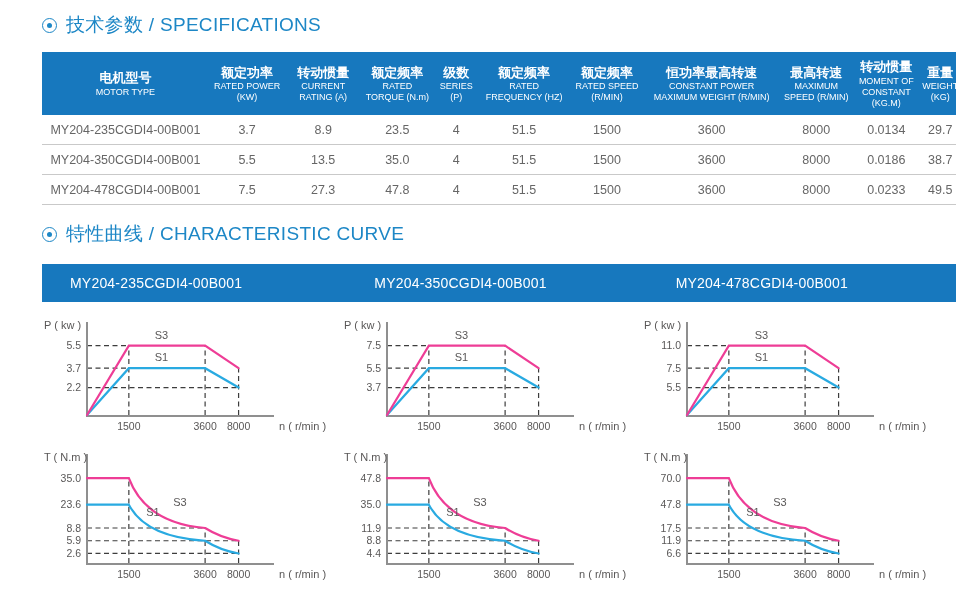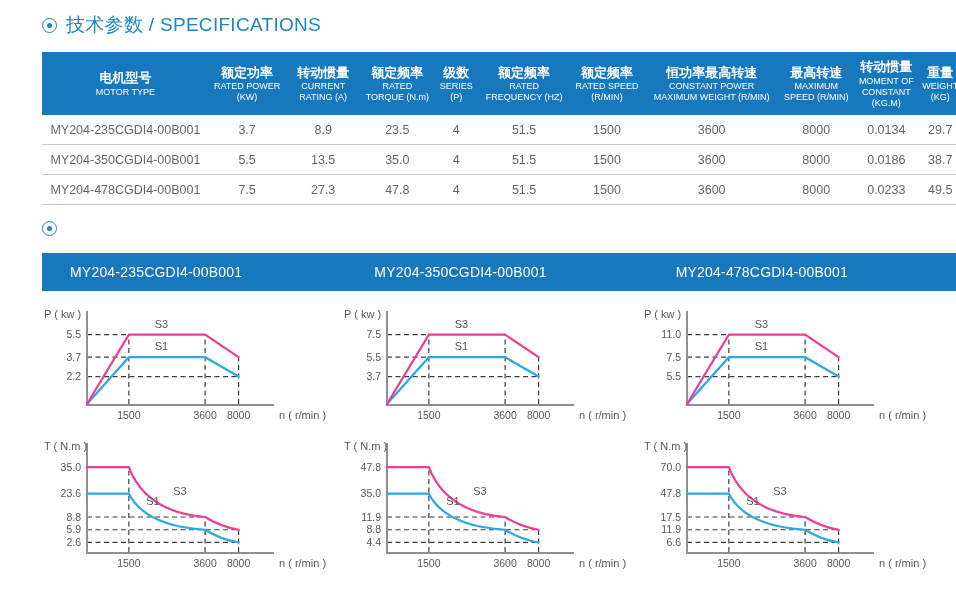--- a/index.html
+++ b/index.html
@@ -160,20 +160,21 @@
           <td>3600</td>
           <td>8000</td>
           <td>0.0233</td>
           <td>49.5</td>
         </tr>
       </tbody>
   </table>
 
   <div class="section-title">
     <span class="dot-icon"></span>
+    <span>特性曲线 / CHARACTERISTIC CURVE</span>
   </div>
 
   <div class="model-band">
       <div class="band-col">MY204-235CGDI4-00B001</div>
       <div class="band-col">MY204-350CGDI4-00B001</div>
       <div class="band-col">MY204-478CGDI4-00B001</div>
     </div>
 
   <div class="charts-grid">
       <div class="chart-cell"><svg width="300" height="122" viewBox="0 0 300 122">

